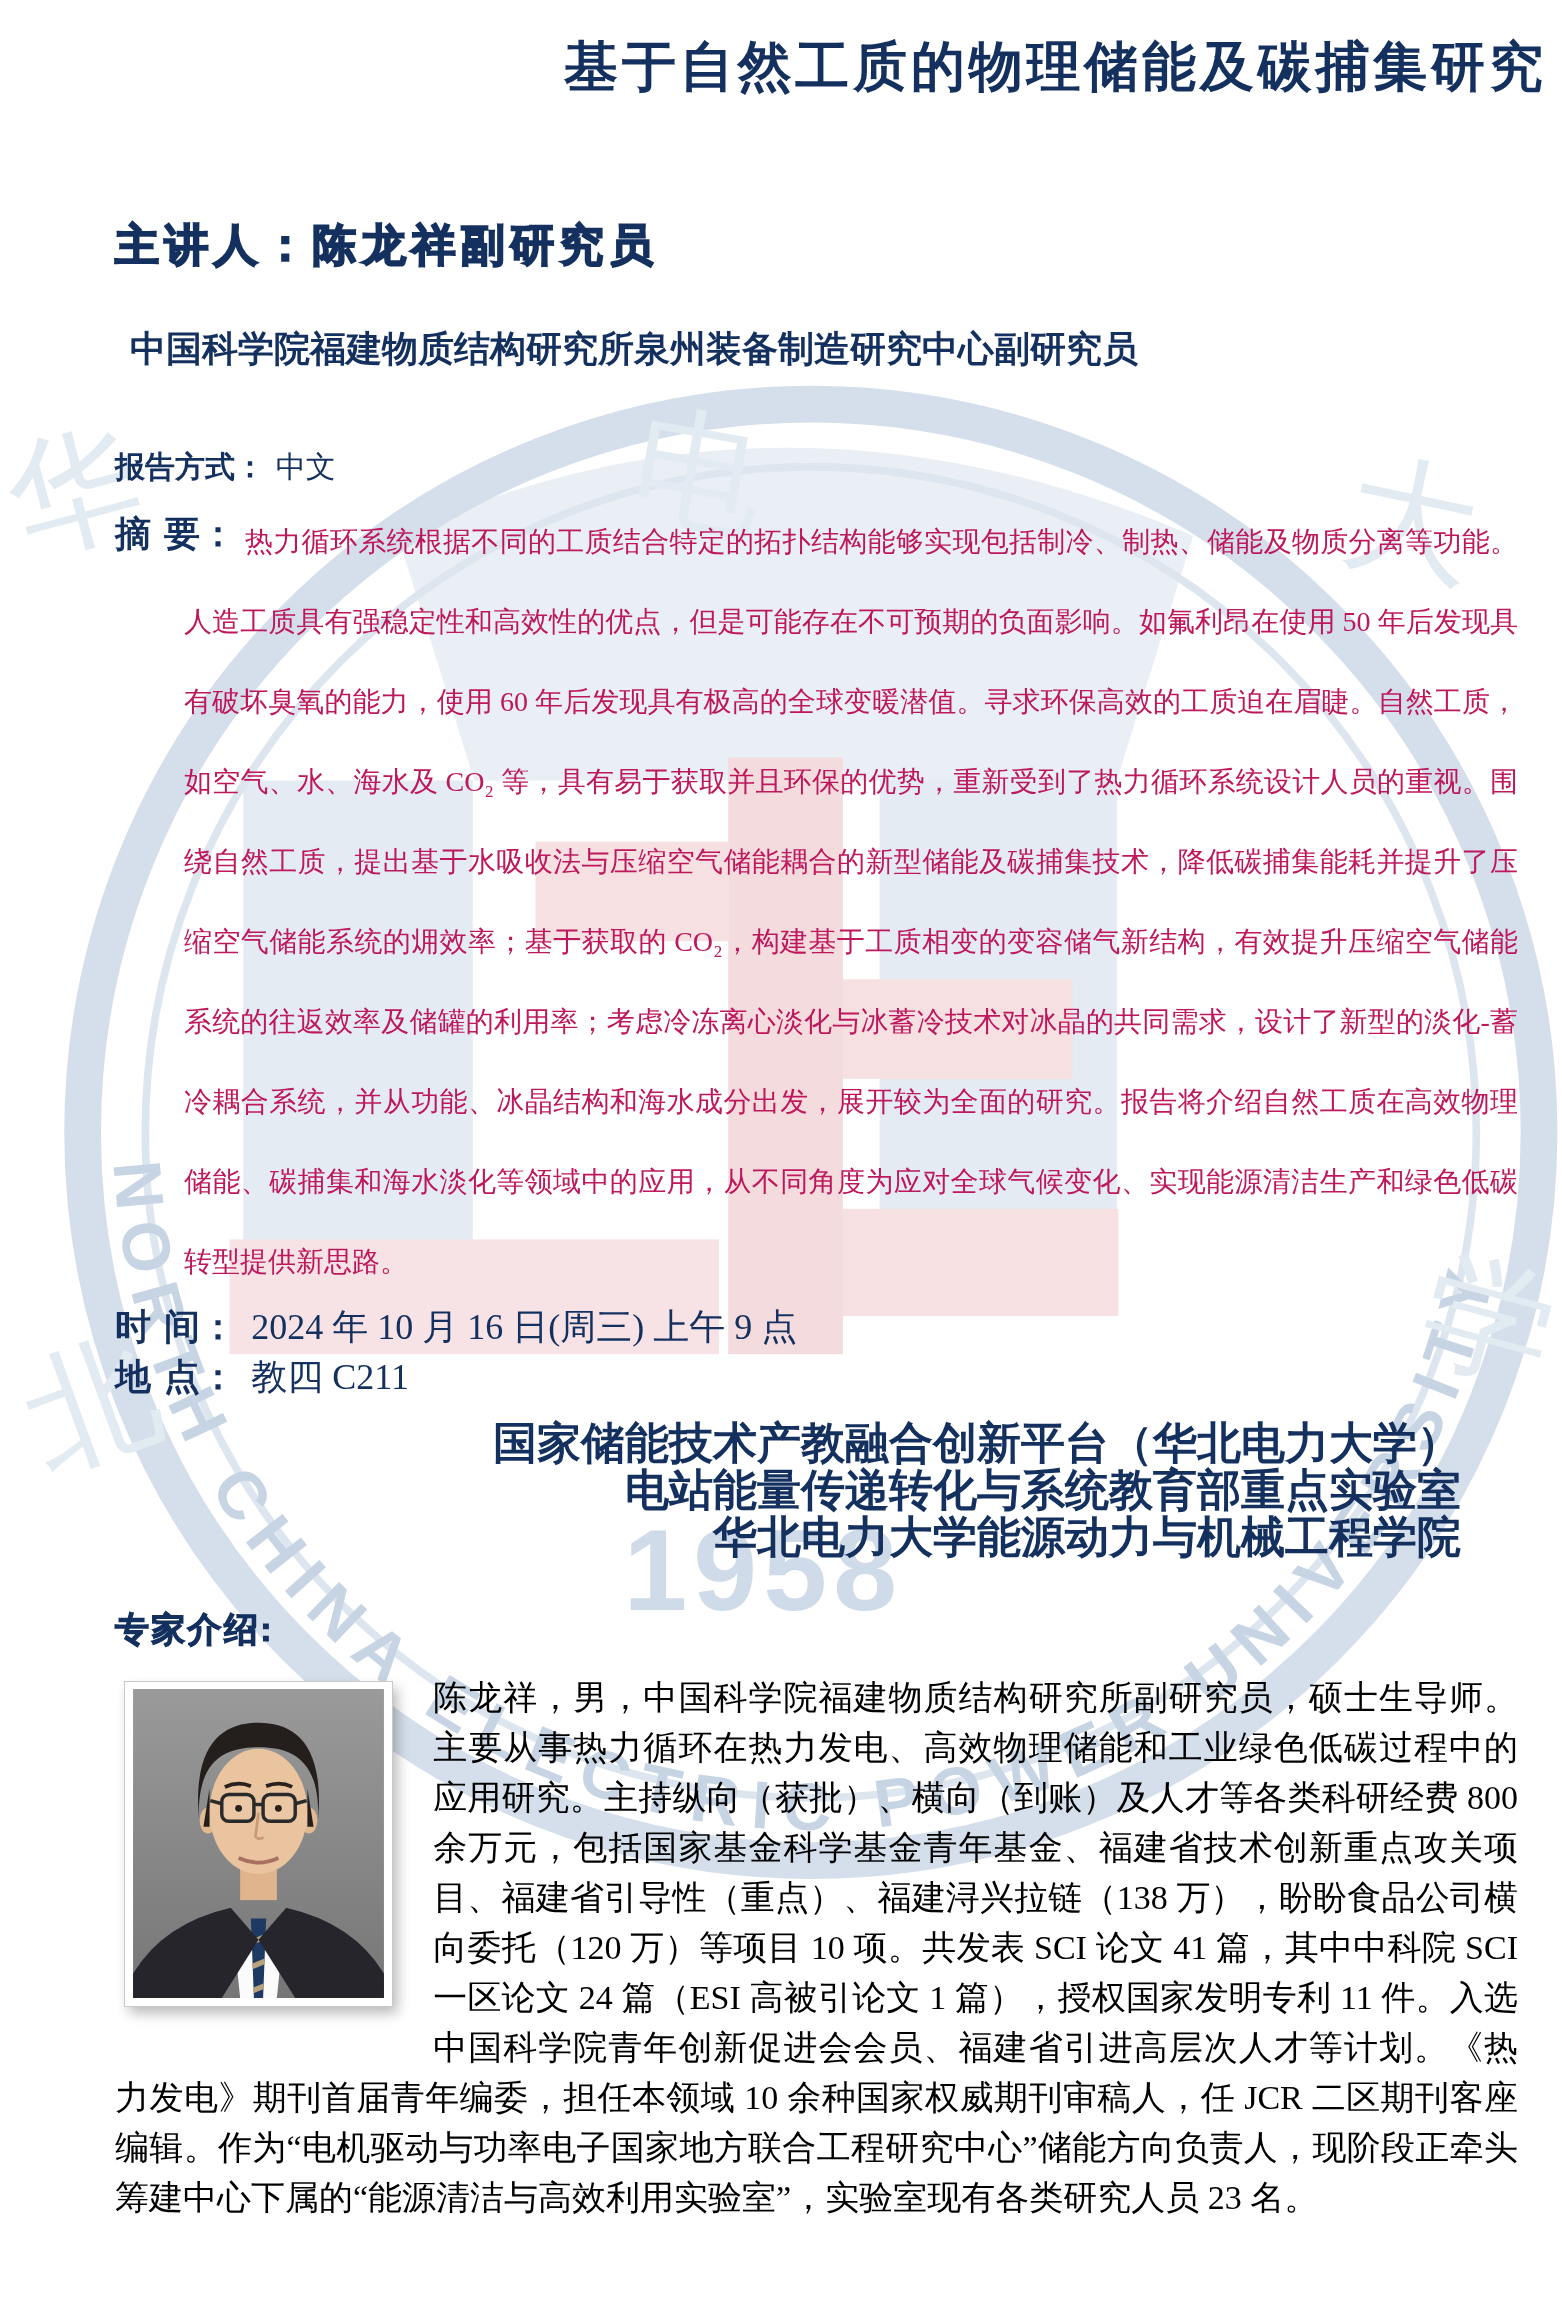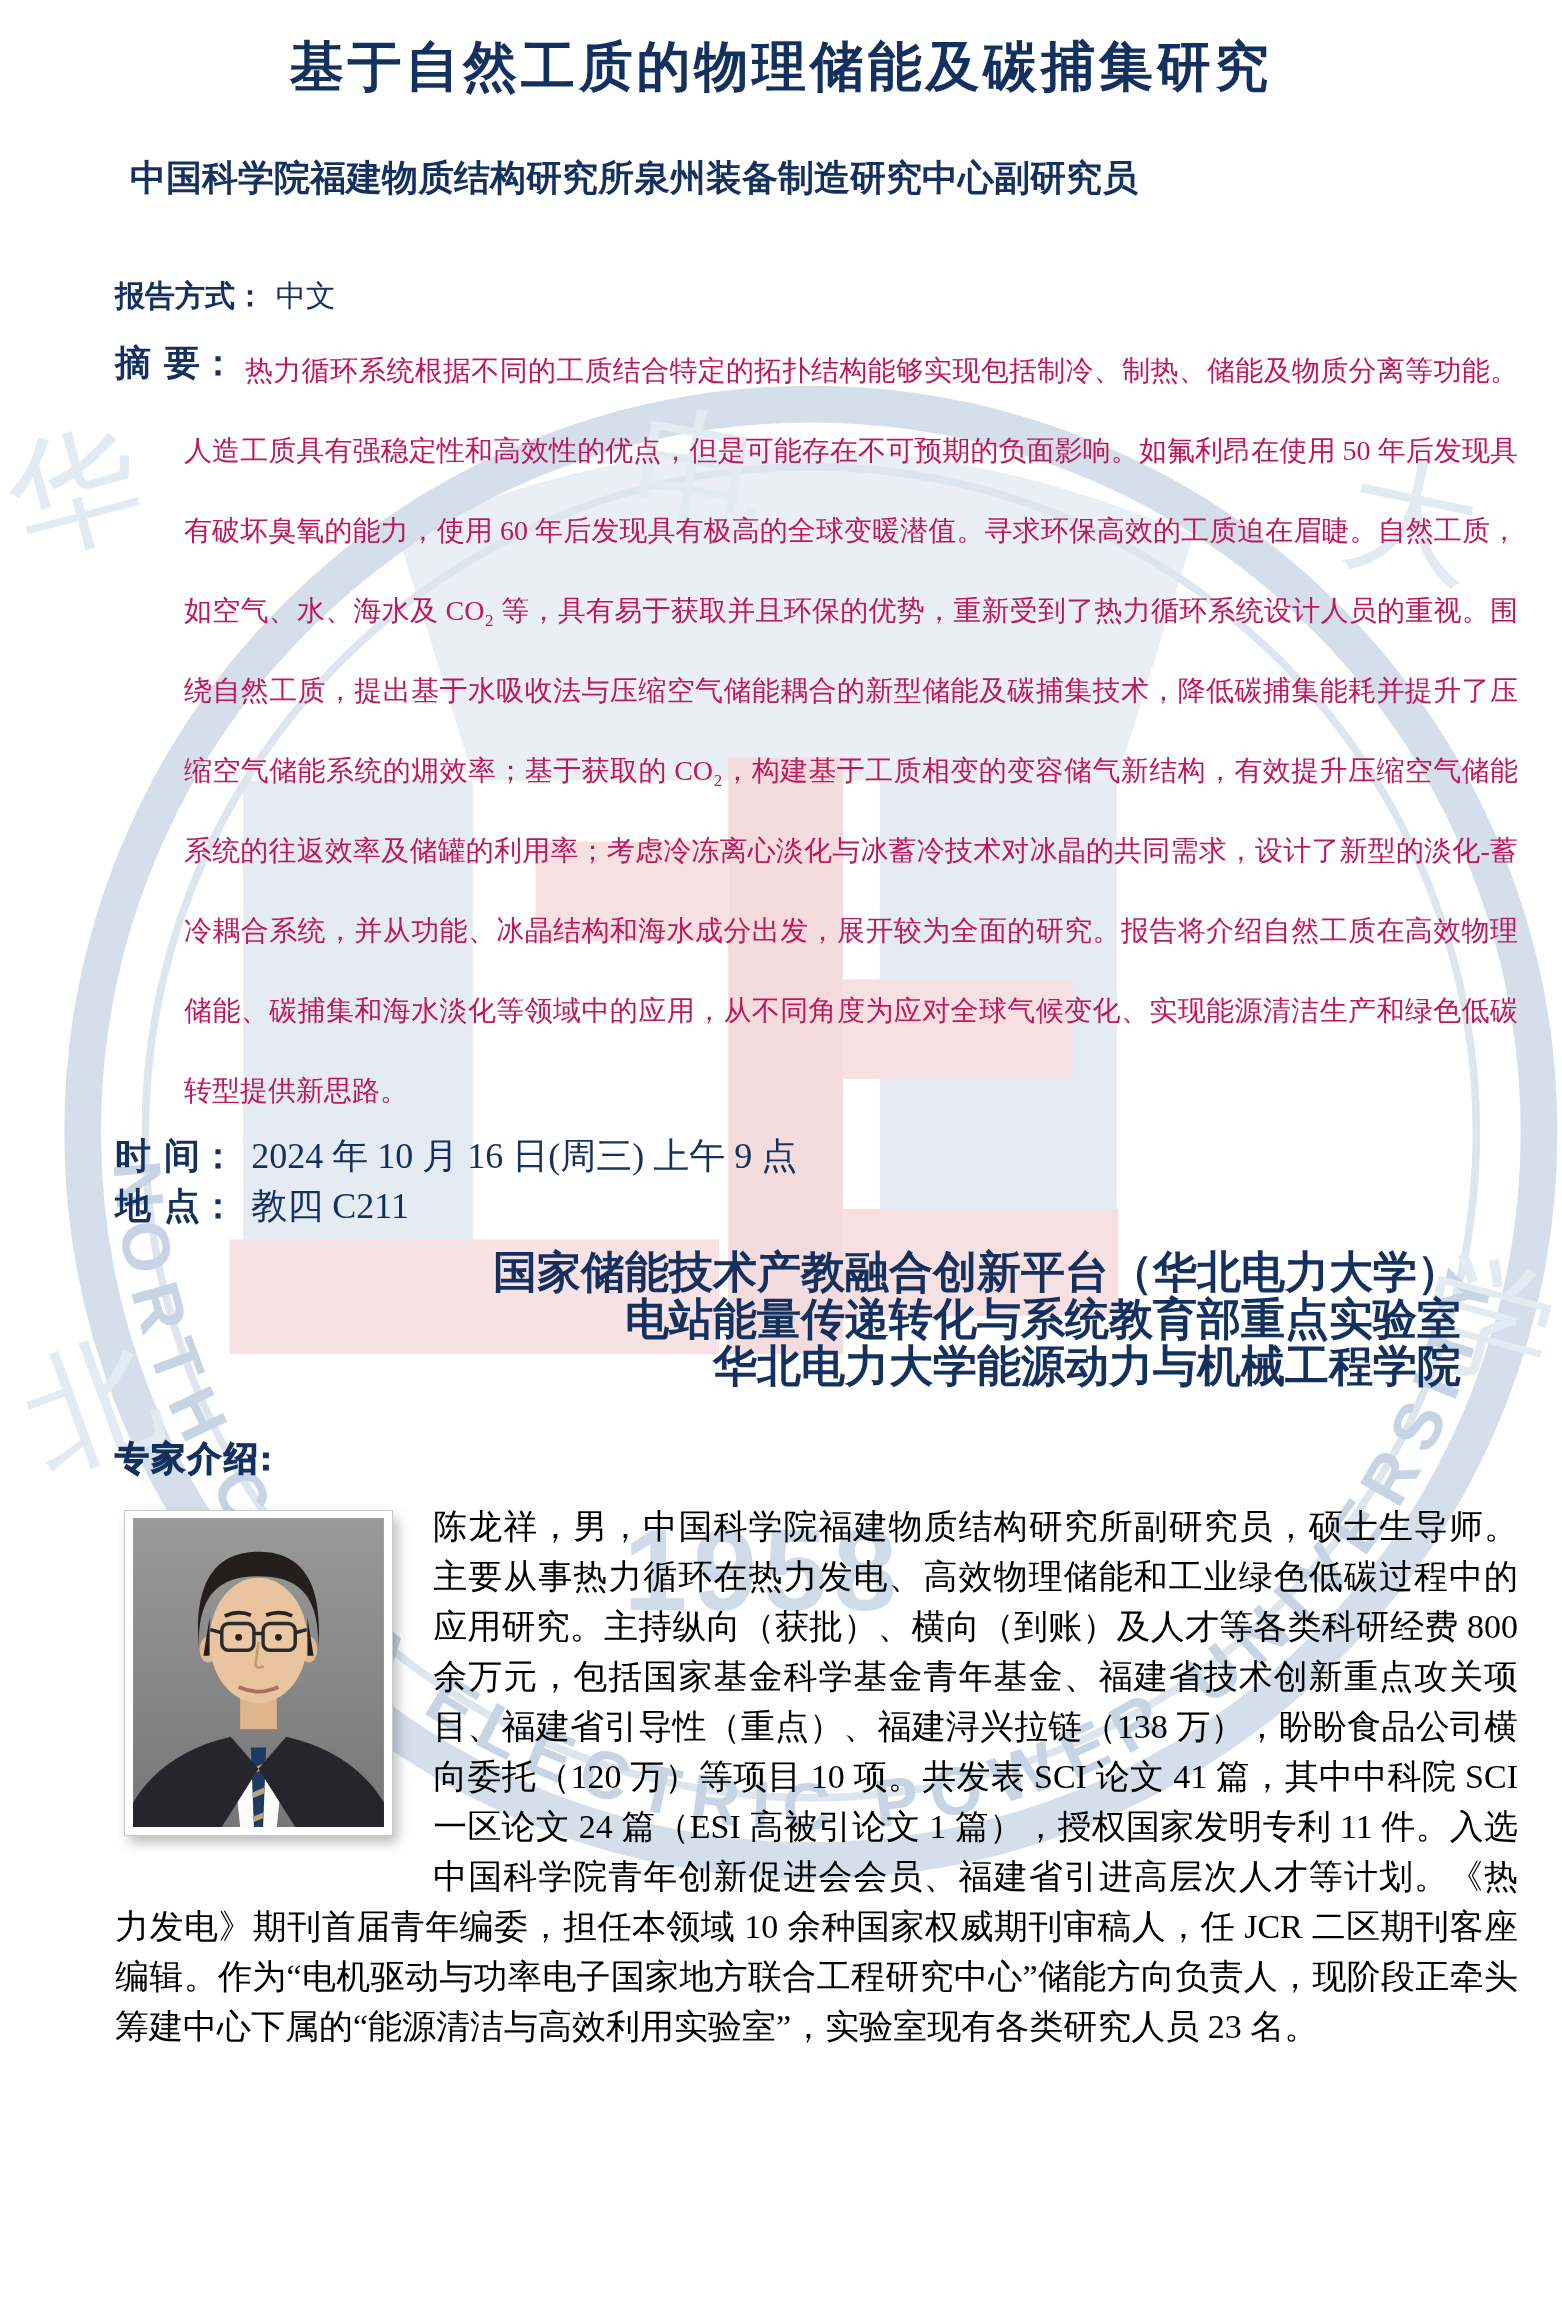--- a/index.html
+++ b/index.html
@@ -1,21 +1,21 @@
 <!DOCTYPE html>
 <html style="font-size:12.2px"><head>
 <meta charset="utf-8">
 <style>
   html,body{margin:0;padding:0;background:#ffffff;}
   .page{position:relative;width:1562px;height:2319px;background:#ffffff;overflow:hidden;
         font-family:"Liberation Serif",serif;}
   .wm{position:absolute;left:0;top:0;z-index:0;pointer-events:none;}
   .content{position:absolute;left:0;top:0;right:0;bottom:0;z-index:1;}
 
-  .title{margin:31px 15.3px 0;text-align:center;font-family:"Liberation Sans",sans-serif;
+  .title{margin:31px 15.3px 0;text-align:right;font-family:"Liberation Sans",sans-serif;
          font-weight:bold;font-size:54px;letter-spacing:3.8px;color:#14305f;}
   .speaker{margin:112px 0 0 115px;font-family:"Liberation Sans",sans-serif;font-weight:900;
          font-size:44px;letter-spacing:5.4px;color:#14305f;-webkit-text-stroke:1.9px #14305f;}
   .affiliation{margin:50px 0 0;padding-left:130px;text-align:left;font-weight:bold;
          font-size:36px;color:#14305f;}
   .method-row{margin:73px 44px 14px 115px;display:flex;font-family:Liberation Serif, serif;
          font-size:30px;color:#14305f;}
   .method-label{font-weight:bold;}
   .method-value{margin-left:10.7px;}
 
@@ -74,20 +74,21 @@
       <text x="1750" y="720" transform="rotate(12 1750 720)">大</text>
       <text x="60" y="1920" transform="rotate(-20 60 1920)">北</text>
       <text x="1850" y="1760" transform="rotate(15 1850 1760)">学</text>
     </g>
   </svg>
 
   <div class="content">
 
     <div class="title">基于自然工质的物理储能及碳捕集研究</div>
 
+    <div class="speaker">主讲人：陈龙祥副研究员</div>
 
     <div class="affiliation">中国科学院福建物质结构研究所泉州装备制造研究中心副研究员</div>
 
     <div class="method-row">
       <span class="method-label">报告方式：</span>
       <span class="method-value">中文</span>
     </div>
 
     <div class="abstract-block">
       <div class="abstract-label">

